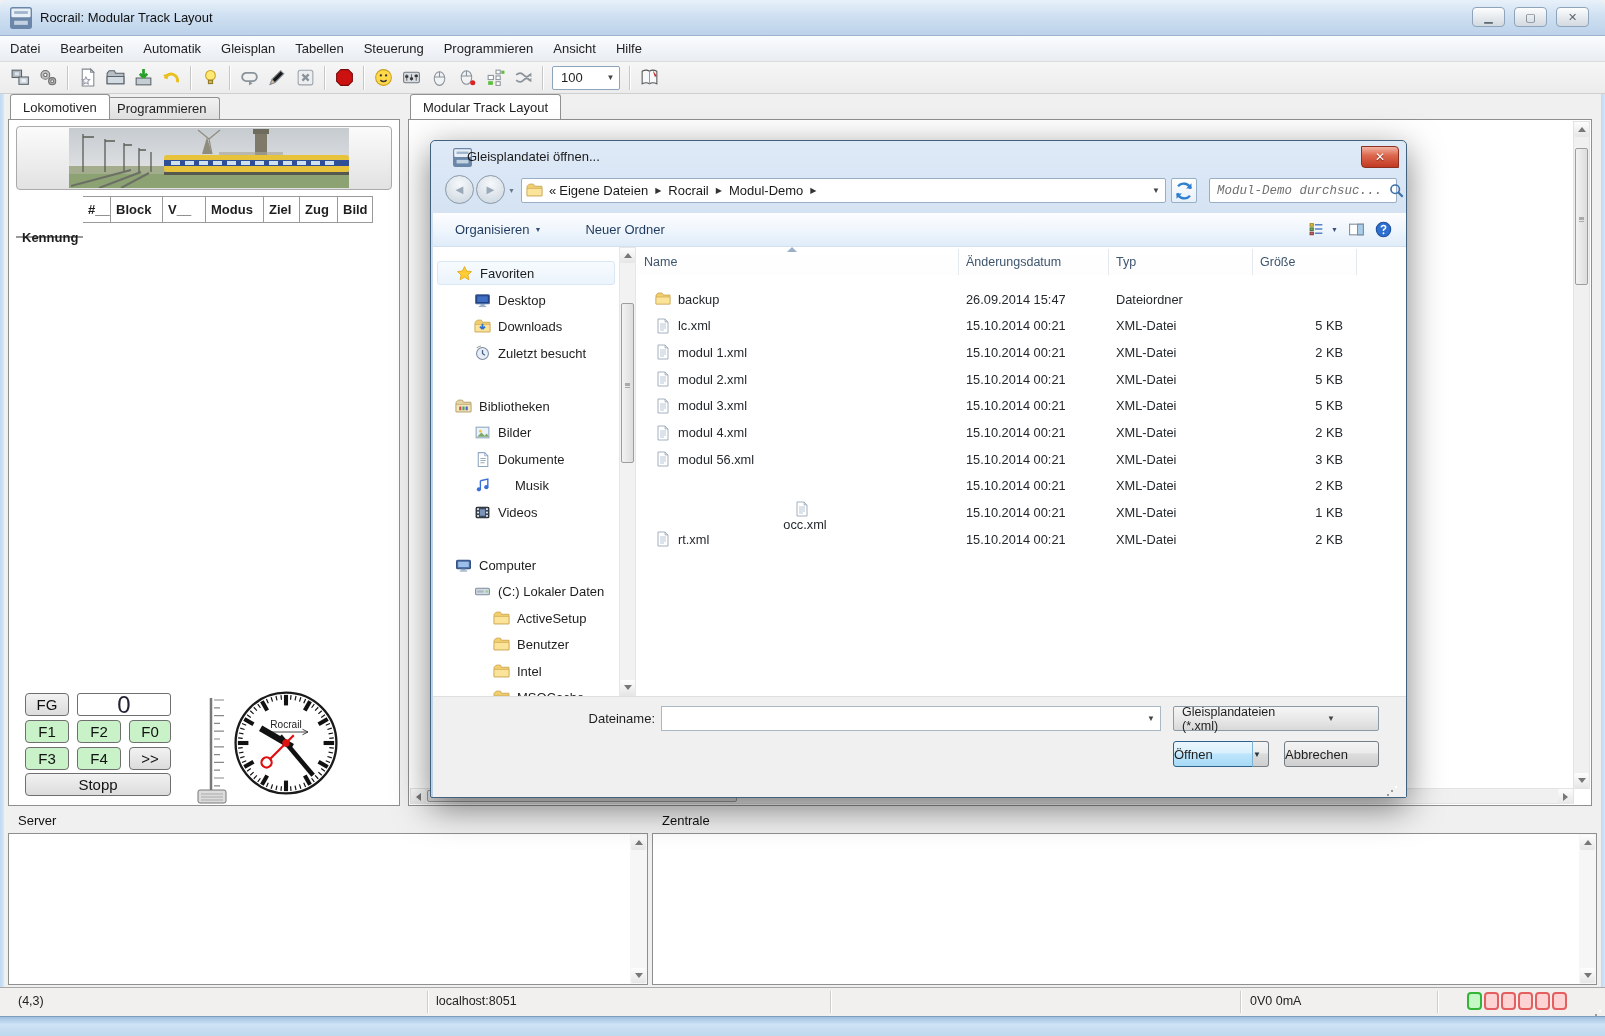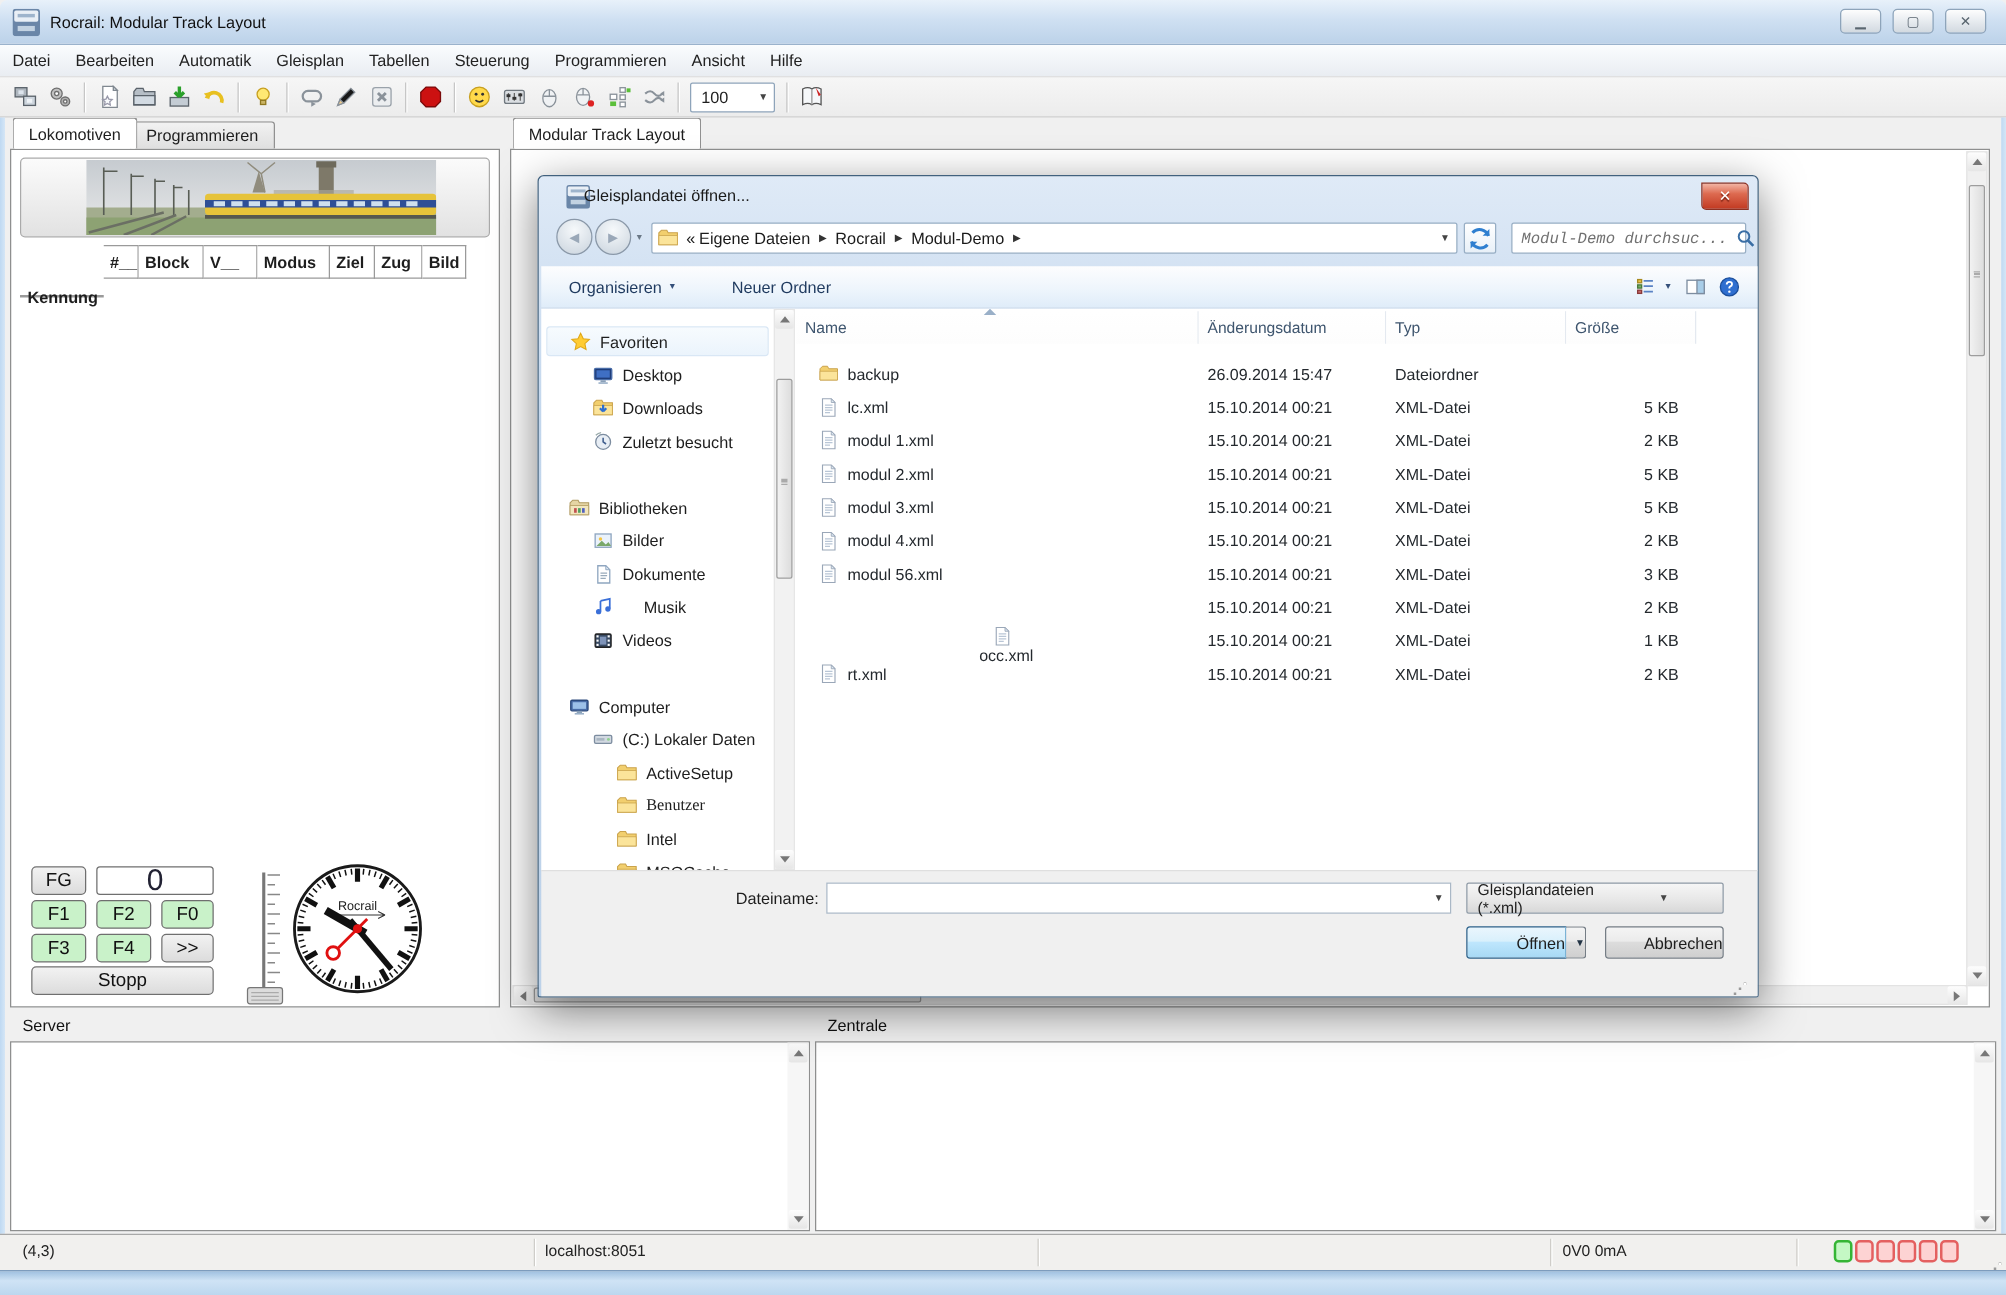--- a/index.html
+++ b/index.html
@@ -95,21 +95,21 @@
   .fcell .fico{width:16px;height:16px;margin-right:7px;flex:0 0 auto}
   .fcell .fico svg{width:16px;height:16px}
   .fcell.size{justify-content:flex-end;color:#24292e}
   #dlg-footer{position:absolute;left:2px;top:555px;width:973px;height:101px;background:#f0f0f0;border-top:1px solid #dfdfdf}
   #fn-label{position:absolute;left:120px;top:14px;width:102px;text-align:right;font-size:13px}
   #fn-combo{position:absolute;left:228px;top:9px;width:500px;height:25px;background:#fff;border:1px solid #aab8c6;display:flex;align-items:center}
   #fn-combo input{flex:1;border:none;outline:none;background:transparent;padding-left:6px;font-family:inherit}
   .dd-arrow{width:18px;height:100%;display:flex;align-items:center;justify-content:center;font-size:8px;color:#444}
   #filter-dd{position:absolute;left:740px;top:9px;width:206px;height:25px;border:1px solid #8e9aa6;border-radius:2px;background:linear-gradient(#f6f6f6,#e6e6e6 60%,#d8d8d8);display:flex;align-items:center;font-size:12.5px}
   #filter-dd span{flex:1;padding-left:8px}
-  .btn7{position:absolute;height:26px;border:1px solid #757d85;border-radius:3px;background:linear-gradient(#f4f4f4,#ebebeb 45%,#dcdcdc 50%,#cfcfcf);display:flex;align-items:center;justify-content:flex-end;font-size:13px}
+  .btn7{position:absolute;height:26px;border:1px solid #757d85;border-radius:3px;background:linear-gradient(#f4f4f4,#ebebeb 45%,#dcdcdc 50%,#cfcfcf);display:flex;align-items:center;justify-content:flex-start;font-size:13px}
   #open-btn{left:740px;top:44px;width:80px;border:1px solid #2c628b;background:linear-gradient(#eaf6fd,#d9f0fc 45%,#bee6fd 50%,#a7d9f5);border-radius:3px 0 0 3px}
   #open-split{left:819px;top:44px;width:17px;border-left:1px solid #7ab3d6;border-radius:0 3px 3px 0;font-size:8px;color:#234}
   #cancel-btn{left:851px;top:44px;width:95px}
 
   .tri-up{width:0;height:0;border-left:4px solid transparent;border-right:4px solid transparent;border-bottom:5px solid #777}
   .tri-down{width:0;height:0;border-left:4px solid transparent;border-right:4px solid transparent;border-top:5px solid #777}
   .tri-left{width:0;height:0;border-top:4px solid transparent;border-bottom:4px solid transparent;border-right:5px solid #777}
   .tri-right{width:0;height:0;border-top:4px solid transparent;border-bottom:4px solid transparent;border-left:5px solid #777}
 </style>
 </head>
@@ -694,21 +694,21 @@
             </svg></span>
           <span>(C:) Lokaler Daten</span>
         </div>
         <div class="sb-item" style="top: 359px; left: 60px;">
           <span class="sb-ico"><svg viewBox="0 0 16 16">
               <path d="M1 4 l2 -2 h4 l1 2 h7 v9 H1z" fill="#f2cf6e" stroke="#caa34c" stroke-width="0.8"></path>
               <path d="M1 6 h14 v7 H1z" fill="#fbe49a" stroke="#caa34c" stroke-width="0.6"></path>
             </svg></span>
           <span>ActiveSetup</span>
         </div>
-        <div class="sb-item" style="top: 385px; left: 60px; font-family: Liberation Serif, serif;">
+        <div class="sb-item" style="top: 385px; left: 60px;">
           <span class="sb-ico"><svg viewBox="0 0 16 16">
               <path d="M1 4 l2 -2 h4 l1 2 h7 v9 H1z" fill="#f2cf6e" stroke="#caa34c" stroke-width="0.8"></path>
               <path d="M1 6 h14 v7 H1z" fill="#fbe49a" stroke="#caa34c" stroke-width="0.6"></path>
             </svg></span>
           <span>Benutzer</span>
         </div>
         <div class="sb-item" style="top: 412px; left: 60px;">
           <span class="sb-ico"><svg viewBox="0 0 16 16">
               <path d="M1 4 l2 -2 h4 l1 2 h7 v9 H1z" fill="#f2cf6e" stroke="#caa34c" stroke-width="0.8"></path>
               <path d="M1 6 h14 v7 H1z" fill="#fbe49a" stroke="#caa34c" stroke-width="0.6"></path>

